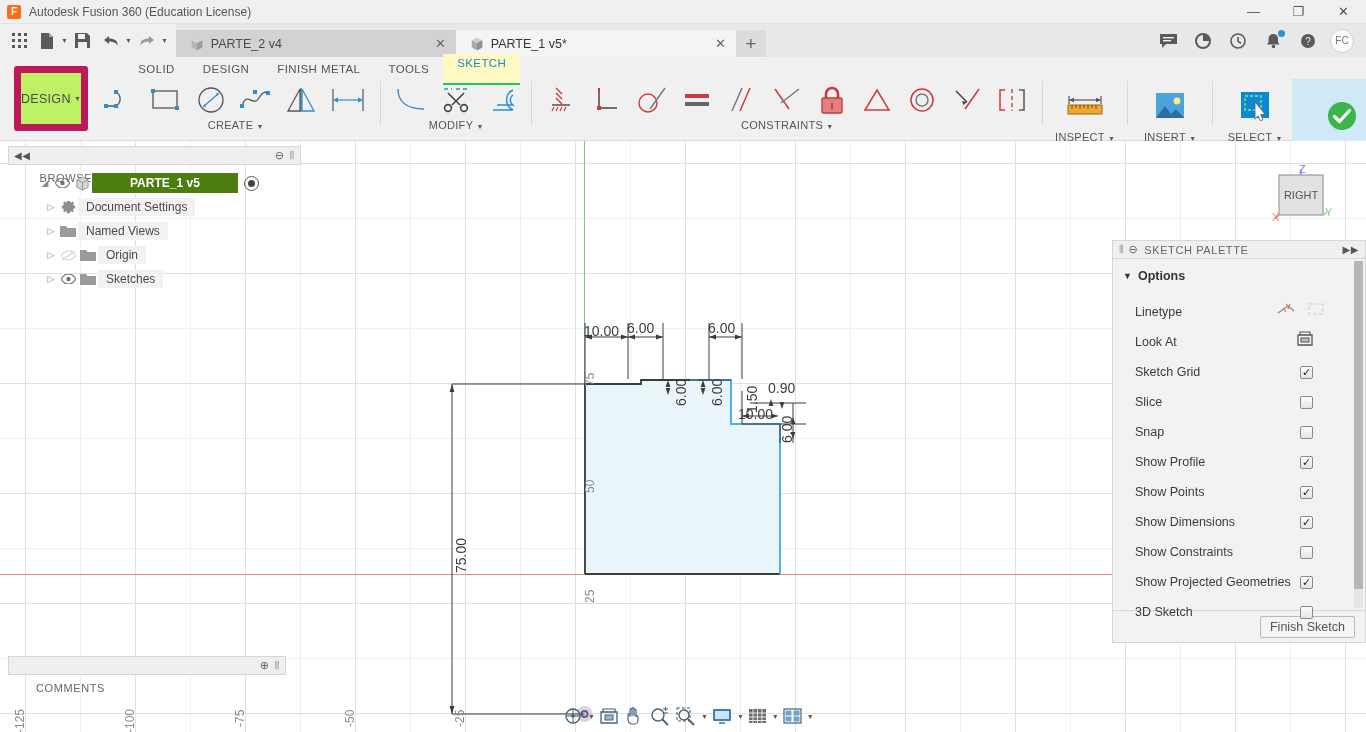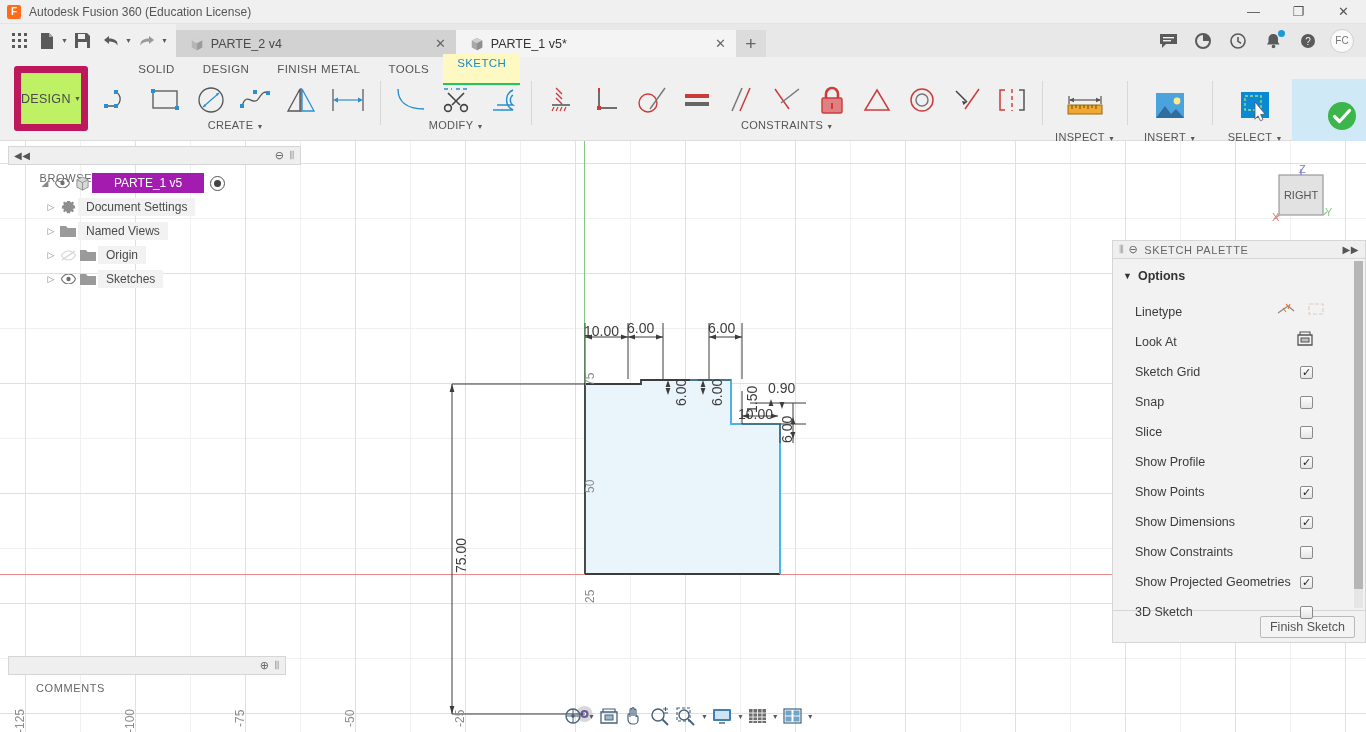--- a/index.html
+++ b/index.html
@@ -91,21 +91,21 @@
   .panel-hdr .lbl { margin-left:9px;margin-top:44px; }
   .panel-hdr .right { margin-left:auto; display:flex; align-items:center; gap:5px;}
   .tree { margin-top:6px; }
   .tree-row { display:flex; align-items:center; height:24px; font-size:12px; }
   .tree-row .arrow { width:14px; text-align:center; color:#888; font-size:9px;
       margin-left:36px;}
   .tree-row.root .arrow { margin-left:30px; }
   .eye { width:20px; display:flex;align-items:center;justify-content:center; color:#6f6f6f;}
   .ficon { width:20px;display:flex;align-items:center;justify-content:center;color:#8e8e8e;}
   .tname { background:#f2f2f2; padding:2px 8px; color:#4a4a4a; }
-  .tree-row.root .tname { background:#a21caf; color:#fff; font-weight:normal; padding:3px 22px;}
+  .tree-row.root .tname { background:#4d7c0f; color:#fff; font-weight:bold; padding:3px 38px;}
   .radio { width:15px;height:15px;border-radius:50%;border:1.5px solid #555;
      margin-left:6px; display:flex;align-items:center;justify-content:center;}
   .radio i { width:7px;height:7px;border-radius:50%;background:#444; display:block;}
   
   .comments {
     position:absolute; left:8px; bottom:58px; width:278px;
   }
   
   .palette { position:absolute; right:0; top:99px; width:254px; }
   .pal-hdr { height:19px; background:#efefef; border:1px solid #d6d6d6; display:flex;
@@ -781,27 +781,27 @@
         </span>
       </div>
 
       <div class="opt-row">
         <span>Sketch Grid</span>
         <span class="ctl">
             <span class="chk">✓</span>
           </span>
       </div>
       <div class="opt-row">
-        <span>Snap</span>
+        <span>Slice</span>
         <span class="ctl">
             <span class="chk"></span>
           </span>
       </div>
       <div class="opt-row">
-        <span>Slice</span>
+        <span>Snap</span>
         <span class="ctl">
             <span class="chk"></span>
           </span>
       </div>
       <div class="opt-row">
         <span>Show Profile</span>
         <span class="ctl">
             <span class="chk">✓</span>
           </span>
       </div>

